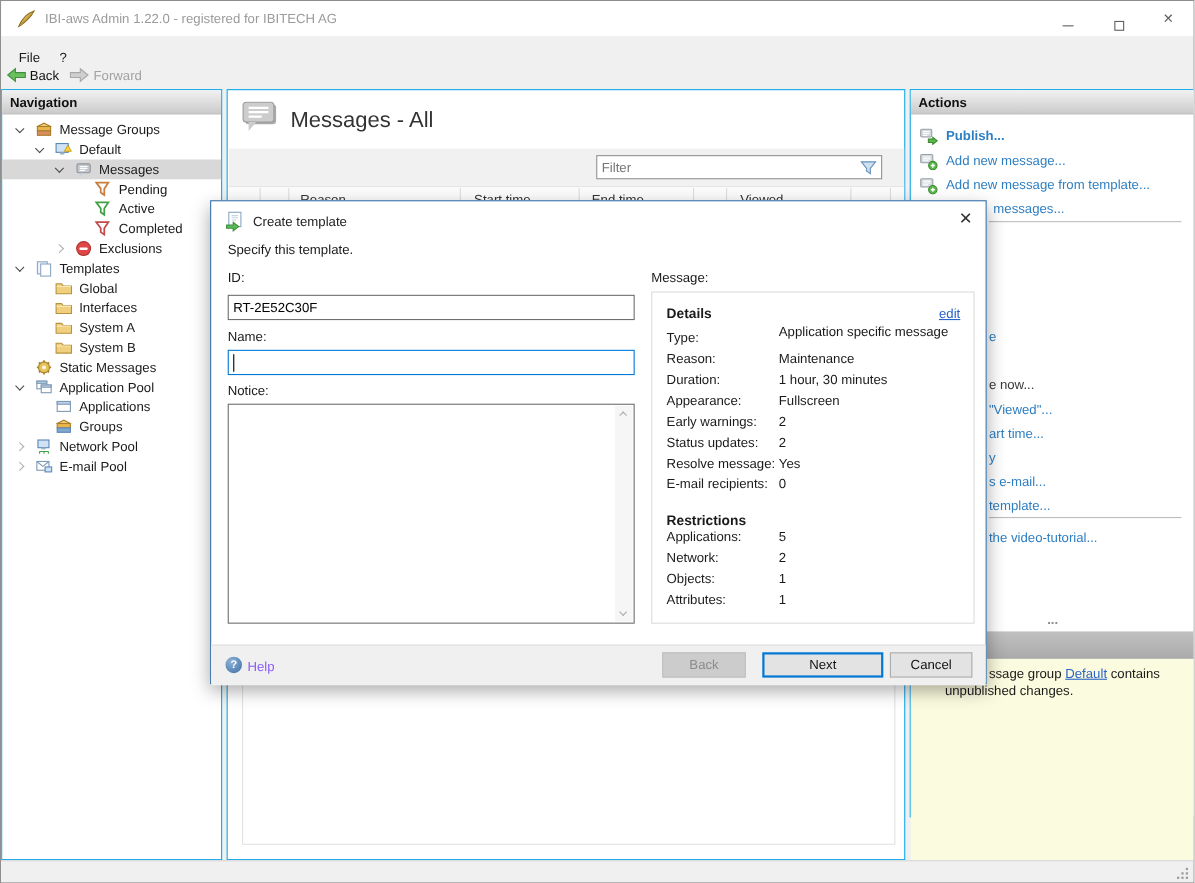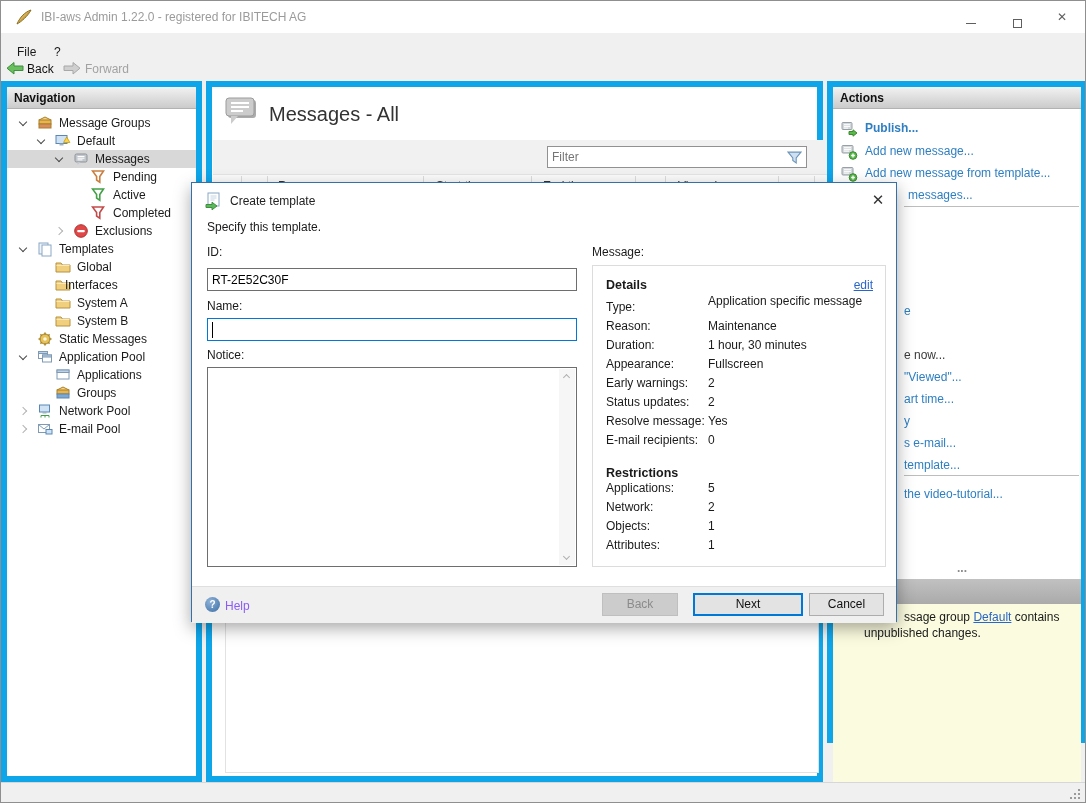--- a/index.html
+++ b/index.html
@@ -11,21 +11,21 @@
   .title-text{position:absolute;left:40px;top:9px;color:#9b9b9b}
   .wbtn{position:absolute;top:6px;width:30px;height:20px;text-align:center;color:#5f5f5f;line-height:20px;cursor:default}
   .maxbox{position:absolute;top:12px;width:9px;height:9px;border:1px solid #5f5f5f}
   .minline{position:absolute;top:16px;width:10px;border-top:1px solid #5f5f5f}
   
   .menubar{position:absolute;left:0;top:32px;width:100%;height:24px;background:#f0f0f0}
   .menu-item{position:absolute;top:12px}
   .toolbar{position:absolute;left:0;top:56px;width:100%;height:24px;background:#f0f0f0}
   .tb-label{position:absolute;top:5px}
   
-  .panel{position:absolute;background:#fff;border:6px solid #0ea5e9}
+  .panel{position:absolute;background:#fff;border:1px solid #0ea5e9}
   .panel-header{position:absolute;left:0;top:0;width:100%;height:22px;background:linear-gradient(#f2f2f2,#cbcbcb);border-bottom:1px solid #b2b2b2;font-weight:bold;color:#111;padding:4px 7px}
   
   .trow{position:absolute;left:0;width:100%;height:18px}
   .trow.selected{background:#d8d8d8}
   .chev{position:absolute;width:6px;height:6px;border-right:1.5px solid #4a4a4a;border-bottom:1.5px solid #4a4a4a}
   .chev.down{transform:rotate(45deg);top:5px}
   .chev.right{transform:rotate(-45deg);border-color:#b3b3b3;top:6px}
   .ticon{position:absolute;top:1px;width:16px;height:16px}
   .ticon svg{display:block}
   .tlabel{position:absolute;top:2px;white-space:nowrap}
@@ -209,21 +209,21 @@
         </span>
       <span class="tlabel" style="left:70px">Global</span>
     </div>
     <div class="trow" style="top:189px">
       <span class="ticon" style="left:48px">
           <svg width="16" height="16" viewBox="0 0 16 16">
             <path d="M1 4h5l1.5 2H15v7H1z" fill="#f0cf7e" stroke="#b8923c"></path>
             <path d="M1.5 6.5h13" stroke="#fae9b8"></path>
           </svg>
         </span>
-      <span class="tlabel" style="left:58px">Interfaces</span>
+      <span class="tlabel" style="left:70px">Interfaces</span>
     </div>
     <div class="trow" style="top:207px">
       <span class="ticon" style="left:48px">
           <svg width="16" height="16" viewBox="0 0 16 16">
             <path d="M1 4h5l1.5 2H15v7H1z" fill="#f0cf7e" stroke="#b8923c"></path>
             <path d="M1.5 6.5h13" stroke="#fae9b8"></path>
           </svg>
         </span>
       <span class="tlabel" style="left:70px">System A</span>
     </div>

